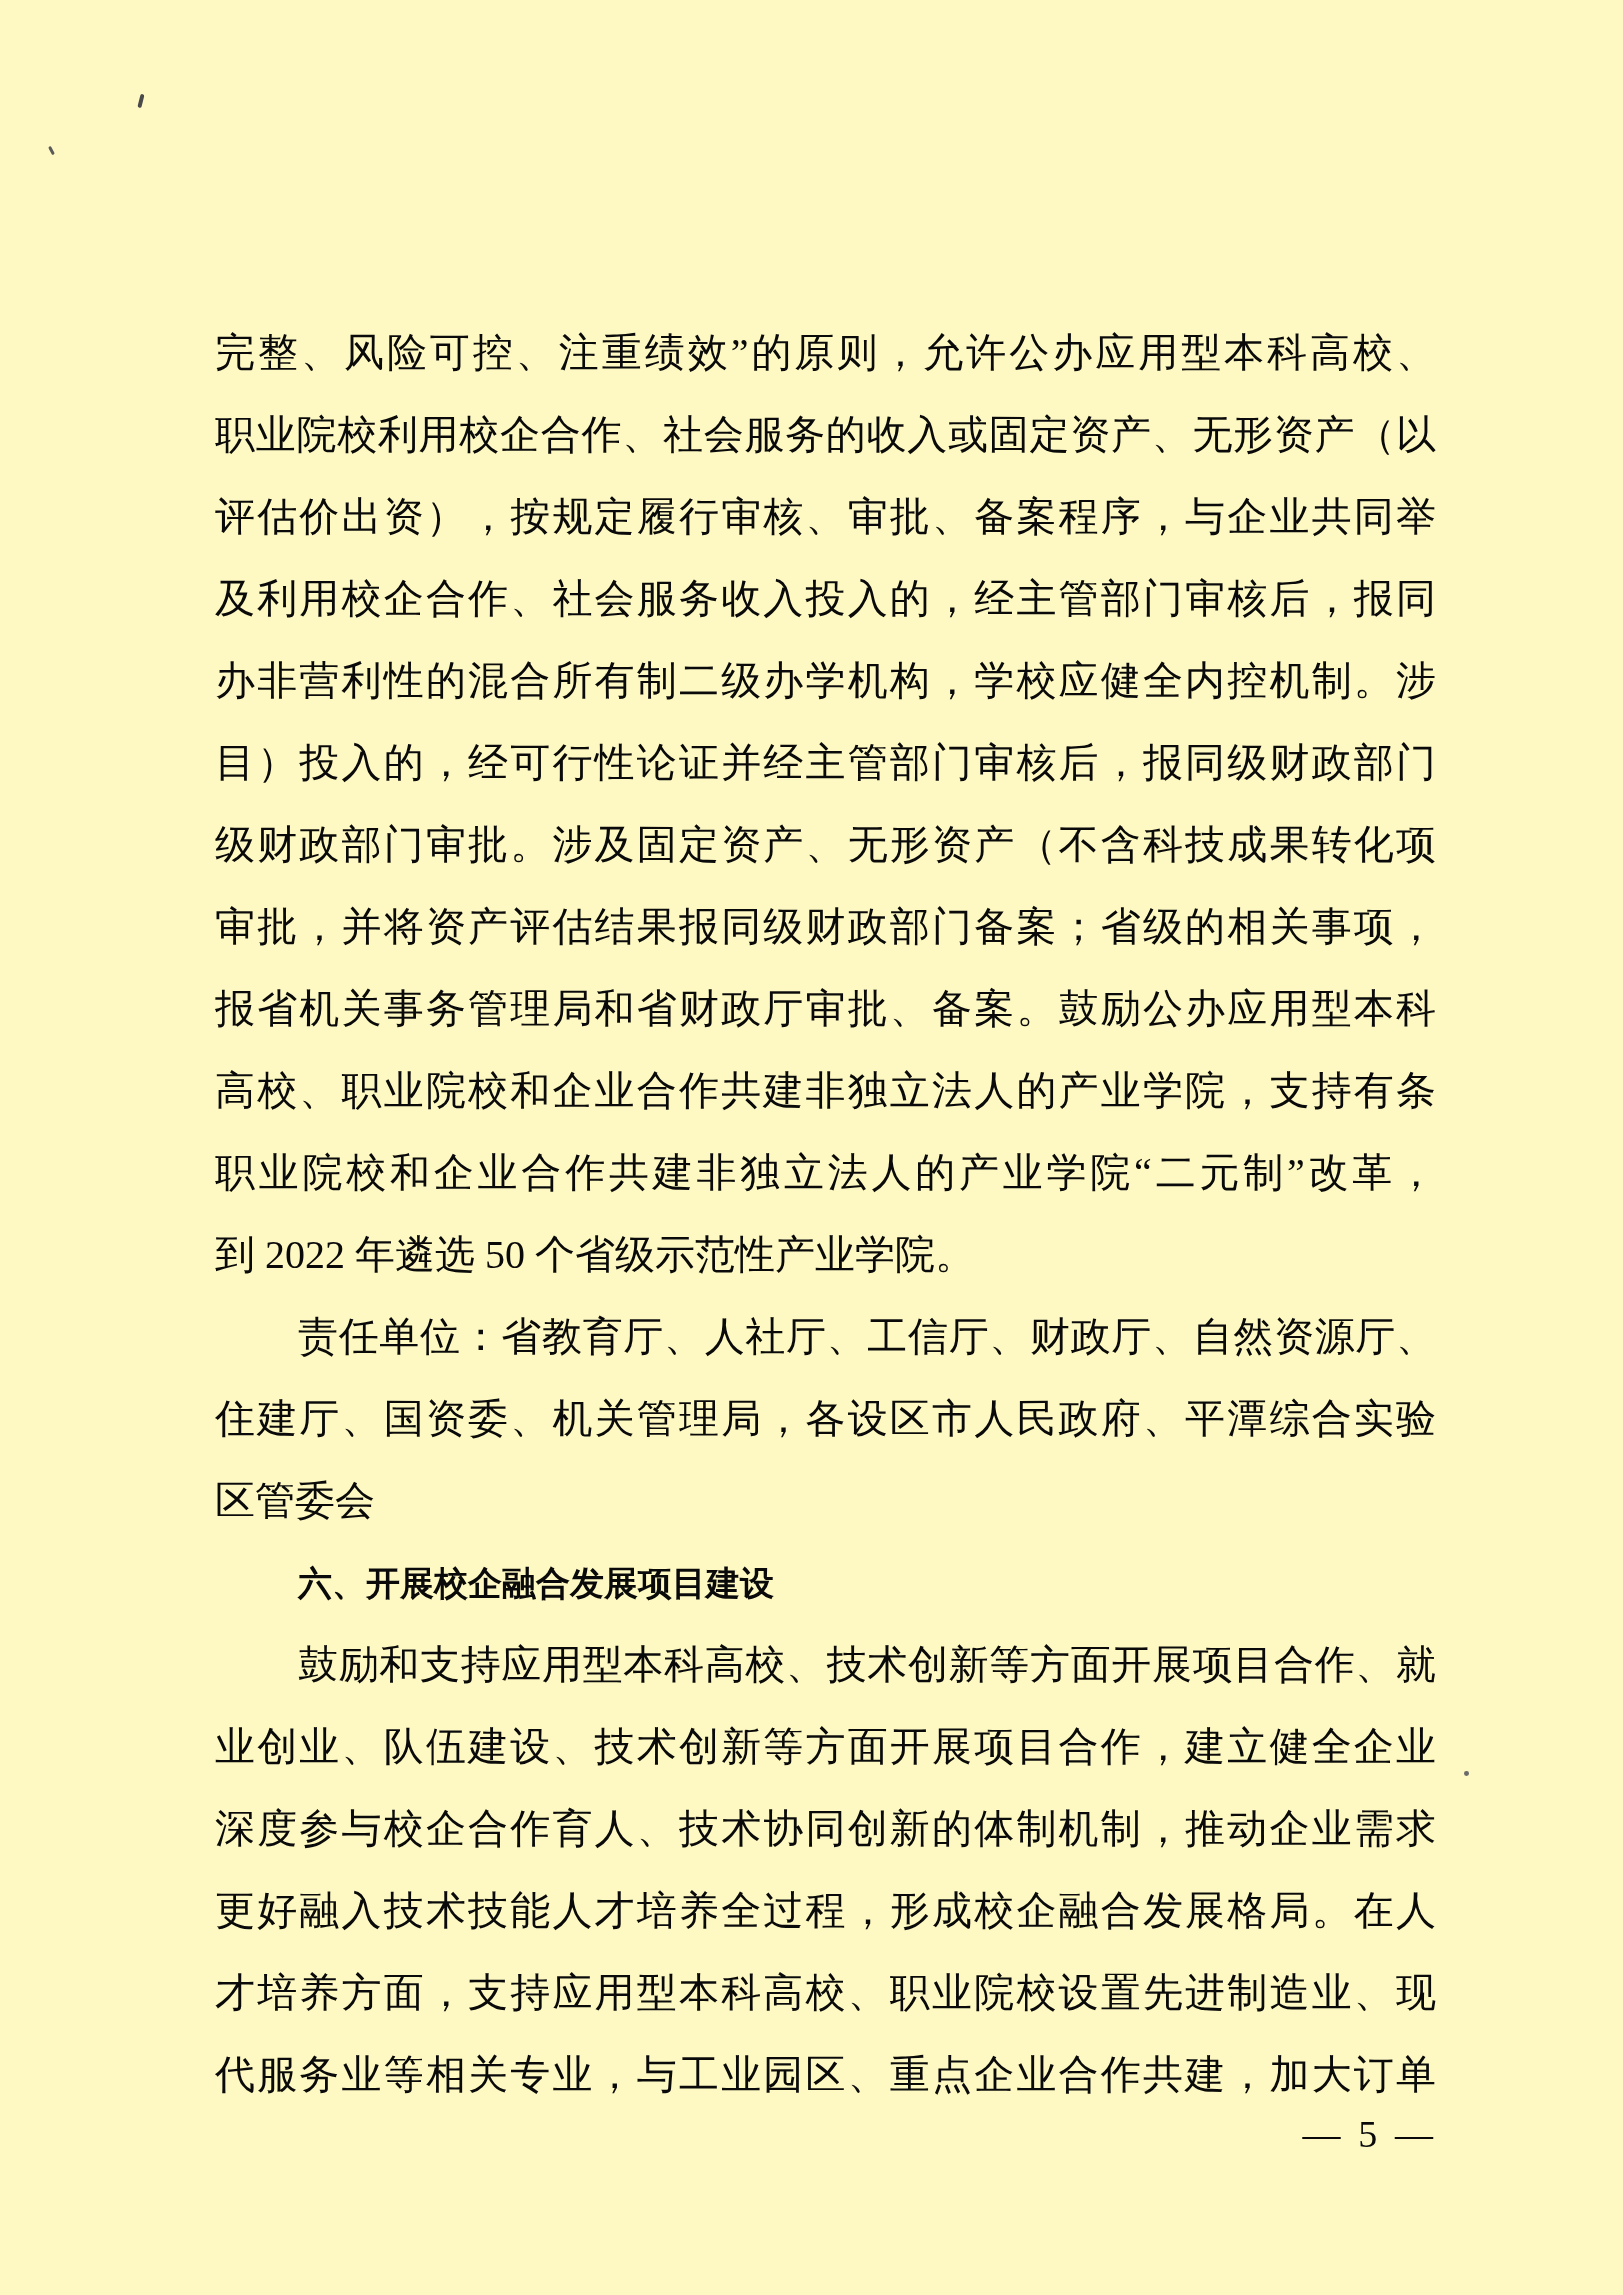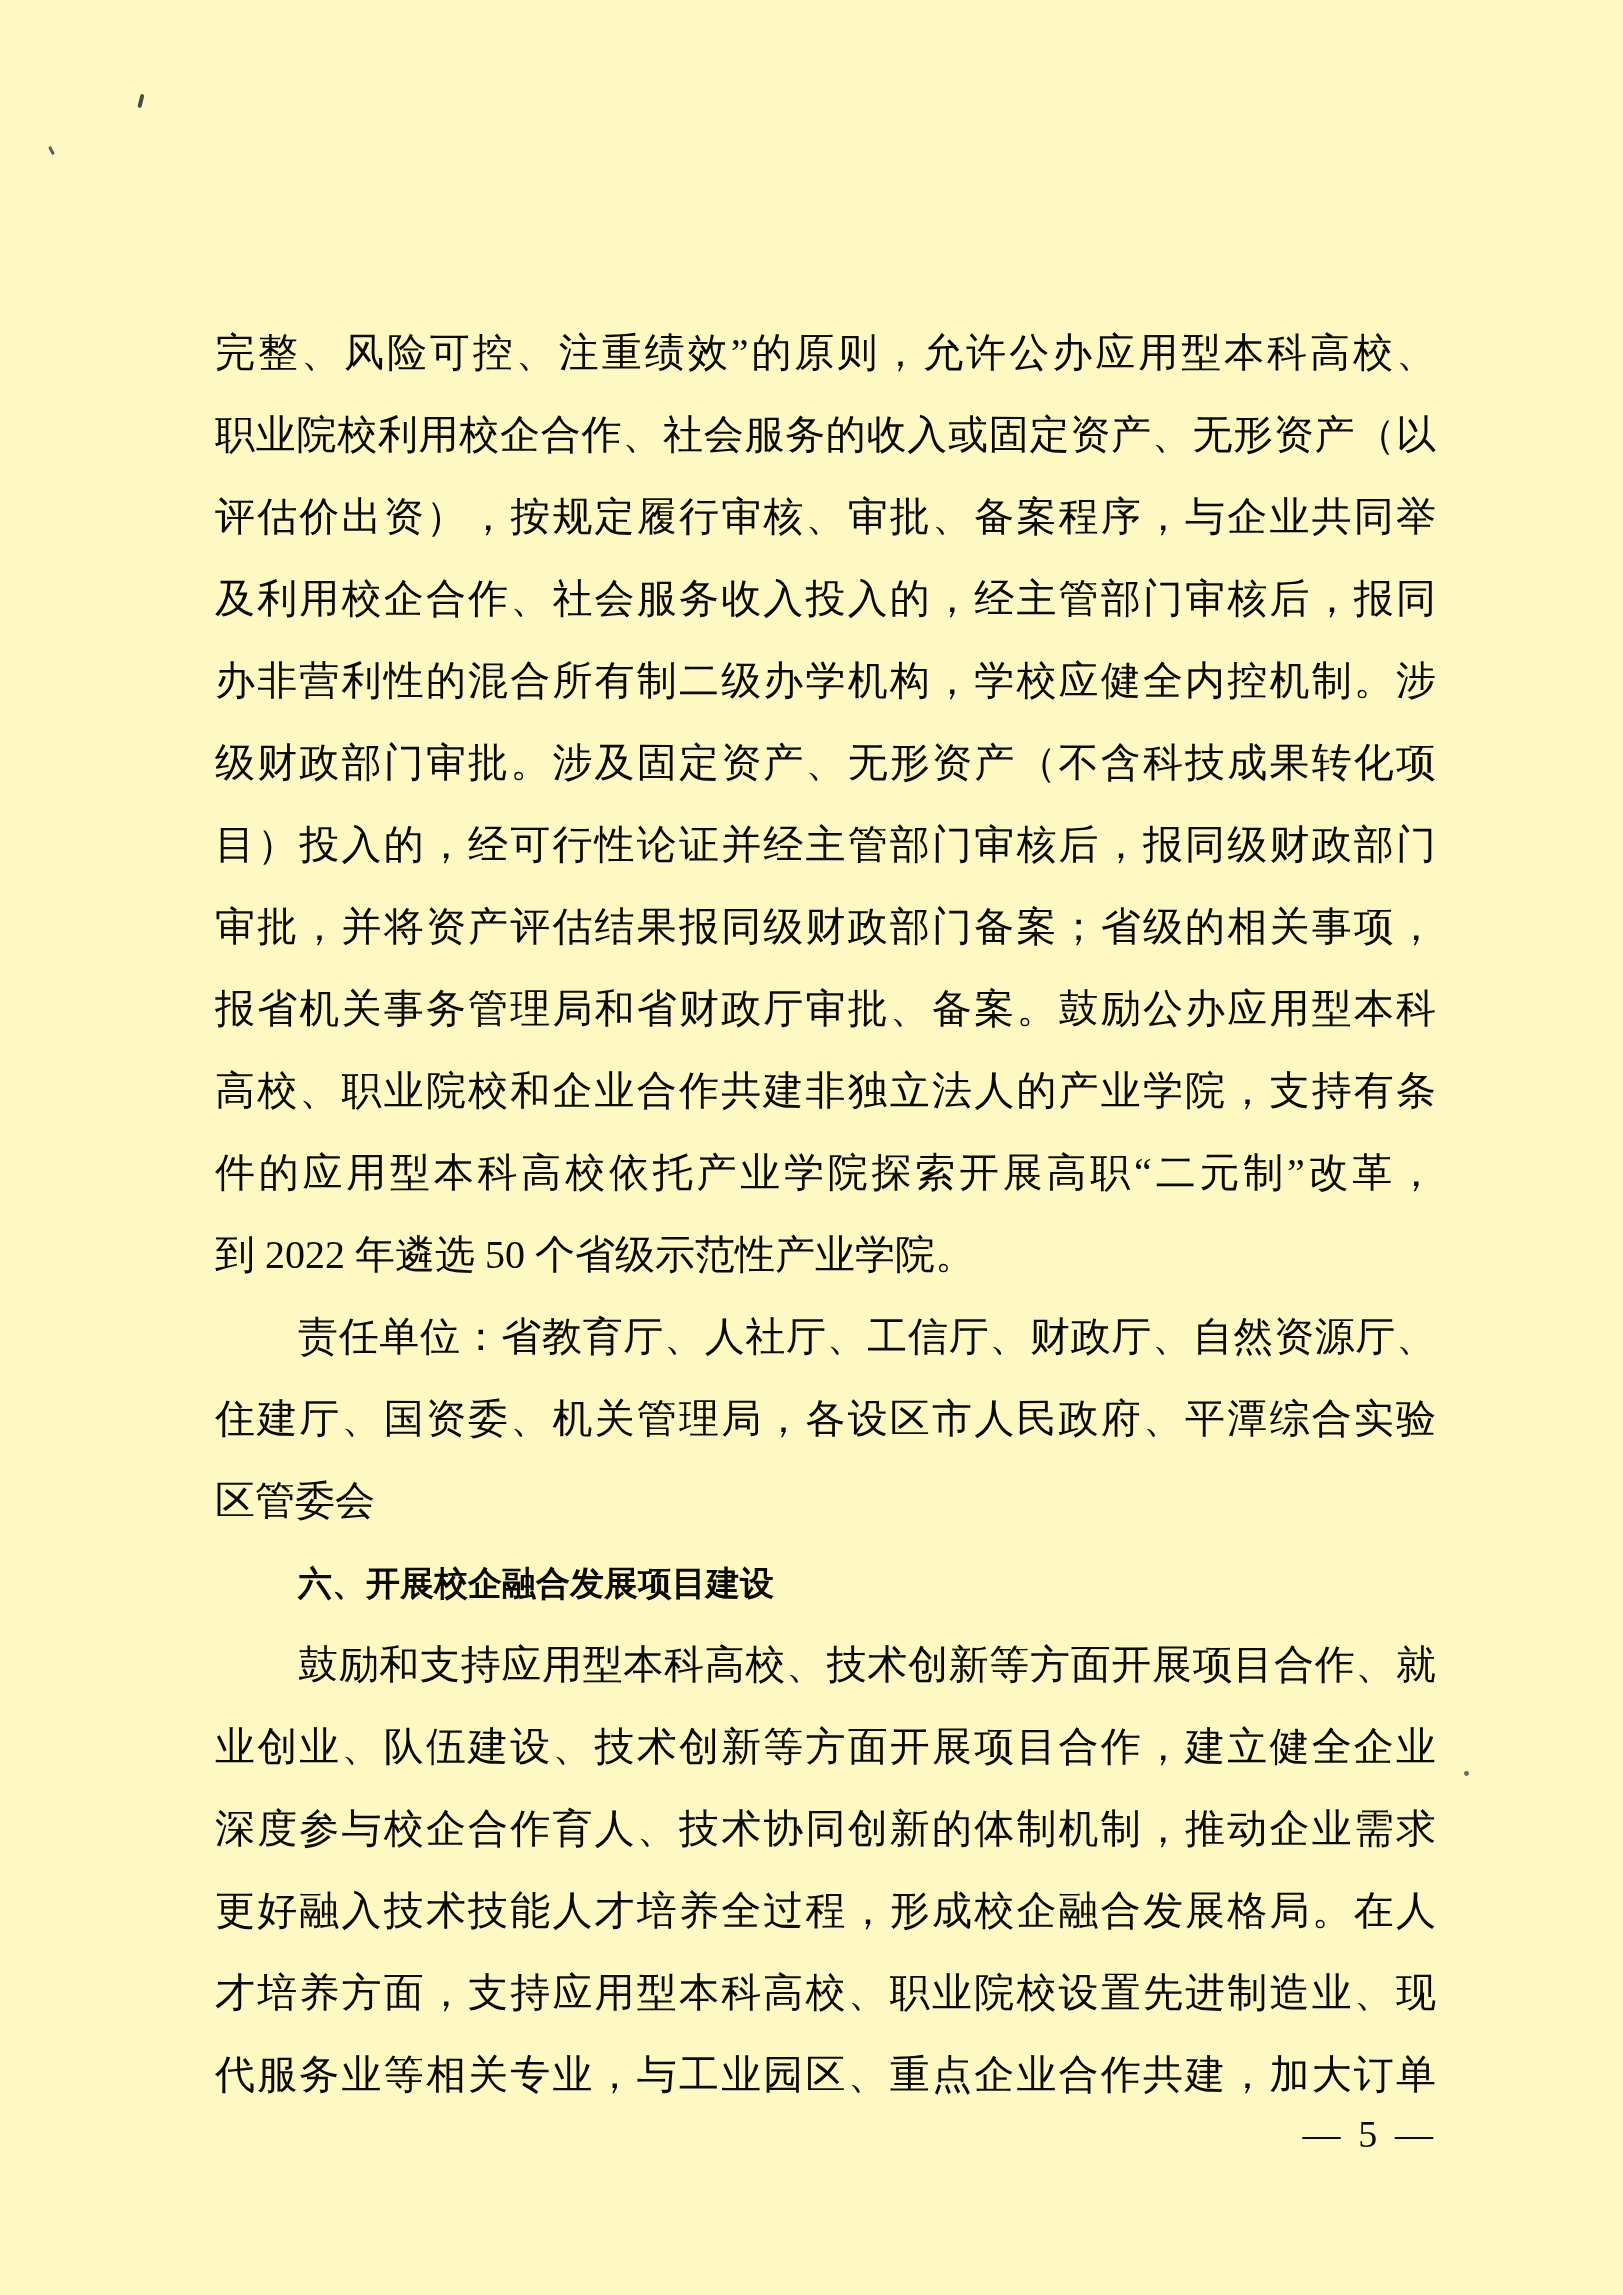--- a/index.html
+++ b/index.html
@@ -86,26 +86,26 @@
   <span class="speck s1"></span>
   <span class="speck s2"></span>
   <span class="speck s3"></span>
 
   <main class="textblock">
       <div class="line body just">完整、风险可控、注重绩效”的原则，允许公办应用型本科高校、</div>
       <div class="line body just">职业院校利用校企合作、社会服务的收入或固定资产、无形资产（以</div>
       <div class="line body just">评估价出资），按规定履行审核、审批、备案程序，与企业共同举</div>
       <div class="line body just">及利用校企合作、社会服务收入投入的，经主管部门审核后，报同</div>
       <div class="line body just">办非营利性的混合所有制二级办学机构，学校应健全内控机制。涉</div>
+      <div class="line body just">目）投入的，经可行性论证并经主管部门审核后，报同级财政部门</div>
       <div class="line body just">级财政部门审批。涉及固定资产、无形资产（不含科技成果转化项</div>
-      <div class="line body just">目）投入的，经可行性论证并经主管部门审核后，报同级财政部门</div>
       <div class="line body just">审批，并将资产评估结果报同级财政部门备案；省级的相关事项，</div>
       <div class="line body just">报省机关事务管理局和省财政厅审批、备案。鼓励公办应用型本科</div>
       <div class="line body just">高校、职业院校和企业合作共建非独立法人的产业学院，支持有条</div>
-      <div class="line body just">件的应用型本科高校依托产业学院探索开展高职“二元制”改革，</div>
+      <div class="line body just">职业院校和企业合作共建非独立法人的产业学院“二元制”改革，</div>
       <div class="line body">到 2022 年遴选 50 个省级示范性产业学院。</div>
       <div class="line unit just indent">责任单位：省教育厅、人社厅、工信厅、财政厅、自然资源厅、</div>
       <div class="line unit just">住建厅、国资委、机关管理局，各设区市人民政府、平潭综合实验</div>
       <div class="line unit">区管委会</div>
       <div class="line heading indent">六、开展校企融合发展项目建设</div>
       <div class="line body just indent">鼓励和支持应用型本科高校、技术创新等方面开展项目合作、就</div>
       <div class="line body just">业创业、队伍建设、技术创新等方面开展项目合作，建立健全企业</div>
       <div class="line body just">深度参与校企合作育人、技术协同创新的体制机制，推动企业需求</div>
       <div class="line body just">更好融入技术技能人才培养全过程，形成校企融合发展格局。在人</div>
       <div class="line body just">才培养方面，支持应用型本科高校、职业院校设置先进制造业、现</div>

